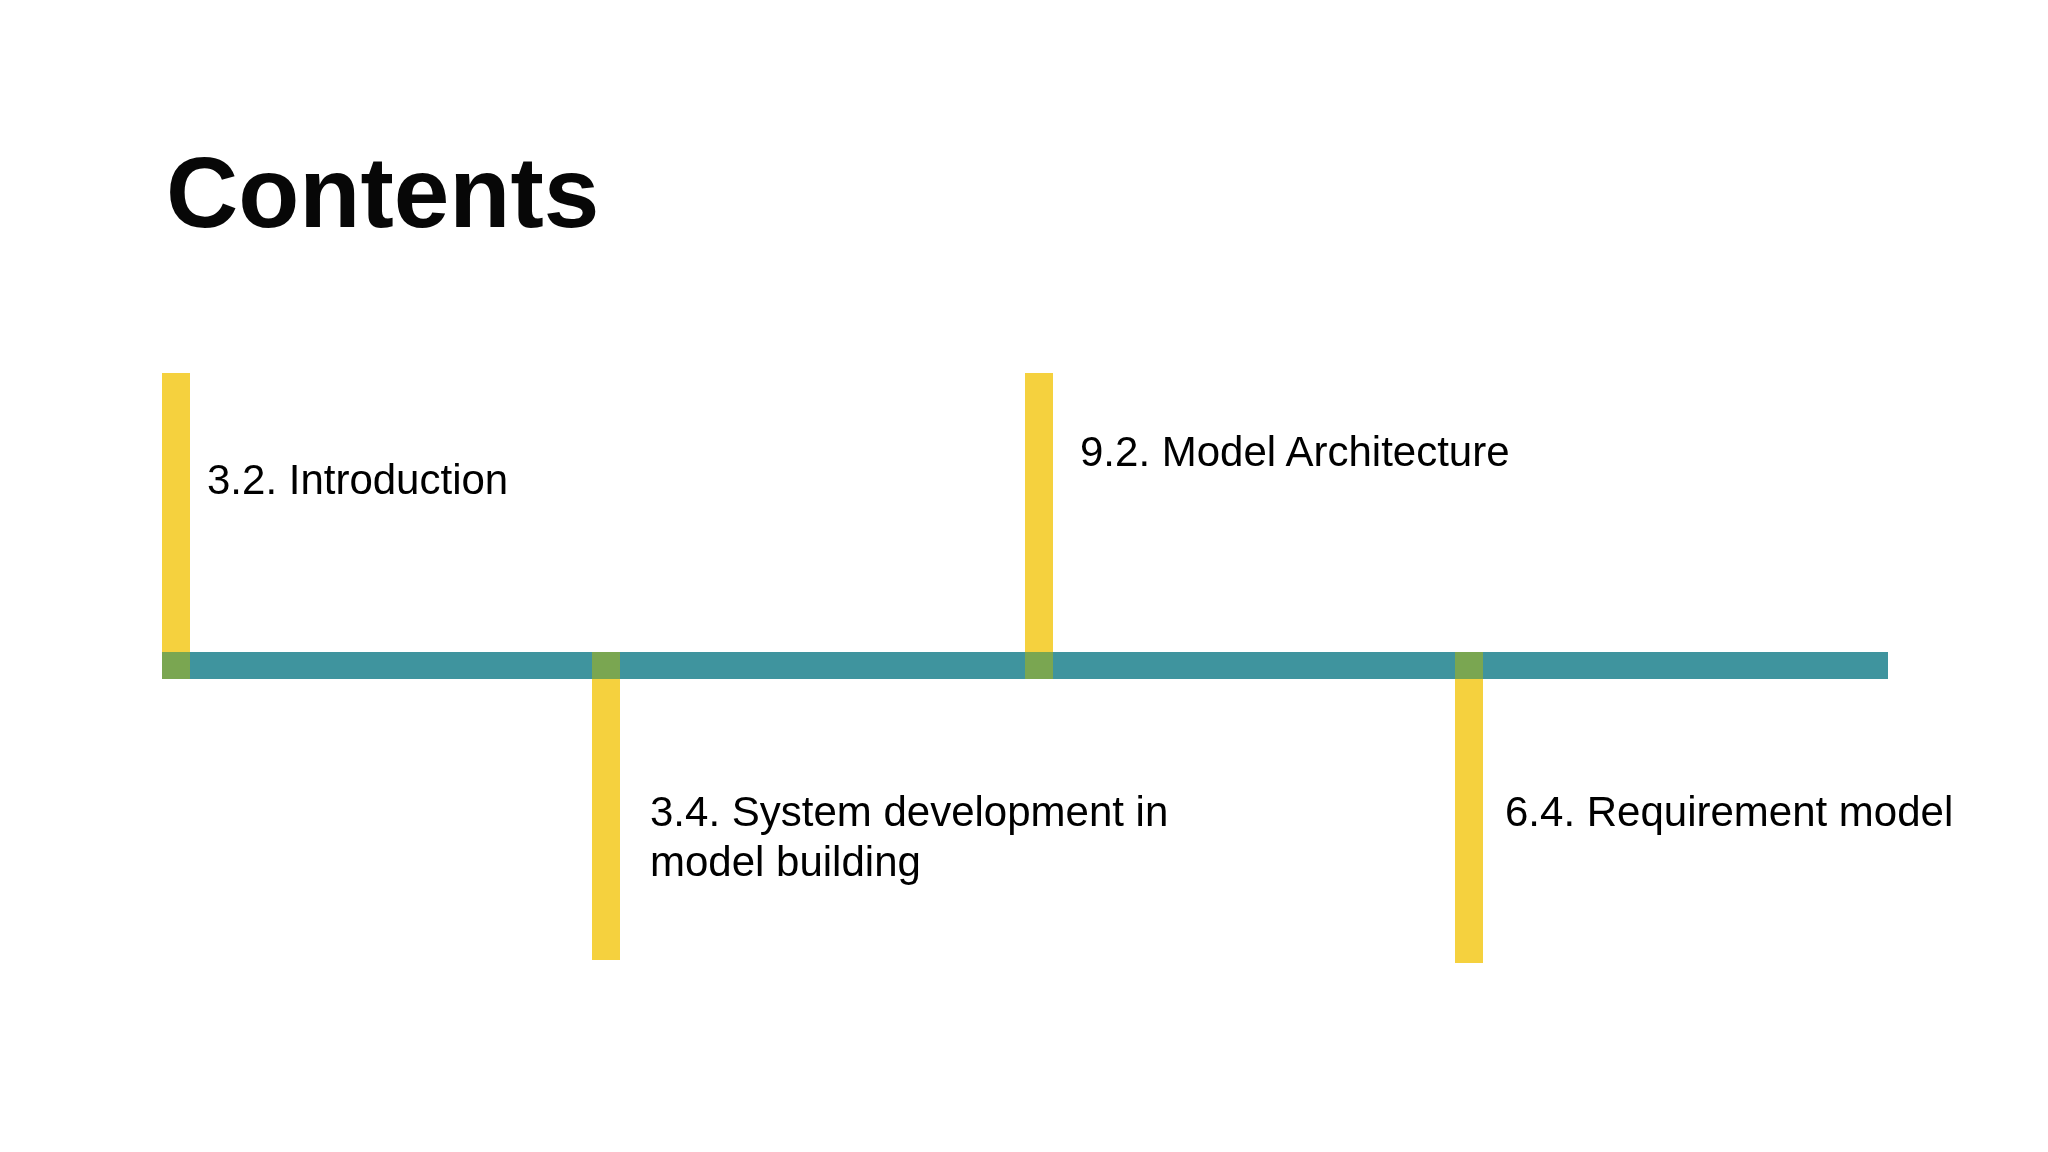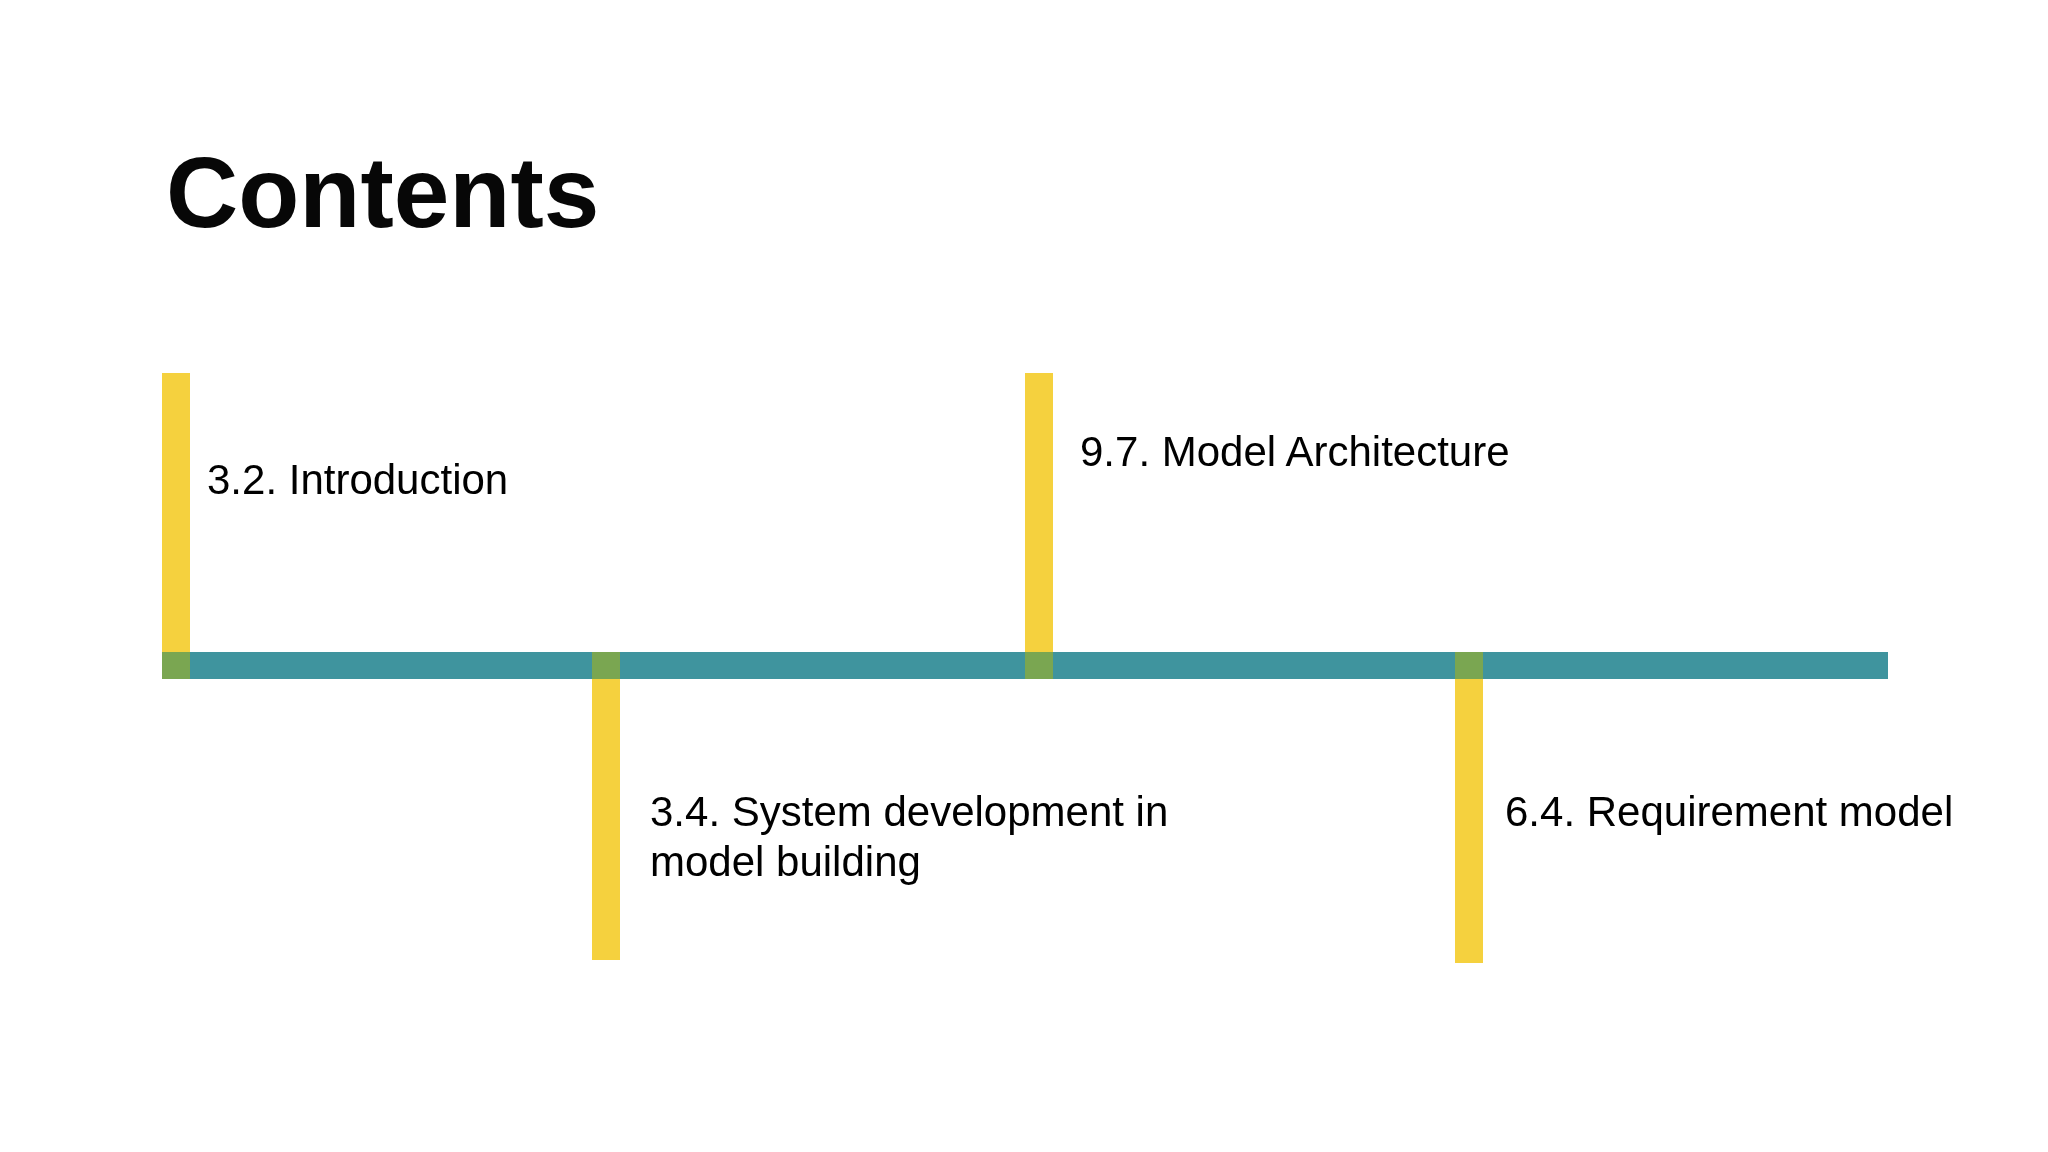--- a/index.html
+++ b/index.html
@@ -83,20 +83,20 @@
     <div class="marker m1"></div>
     <div class="joint j1"></div>
     <div class="label l1">3.2. Introduction</div>
 
     <div class="marker m2"></div>
     <div class="joint j2"></div>
     <div class="label l2">3.4. System development in model building</div>
 
     <div class="marker m3"></div>
     <div class="joint j3"></div>
-    <div class="label l3">9.7. Model Architecture</div>
+    <div class="label l3">9.2. Model Architecture</div>
 
     <div class="marker m4"></div>
     <div class="joint j4"></div>
     <div class="label l4">6.4. Requirement model</div>
 
   </div>
 </div>
 
 </body></html>

